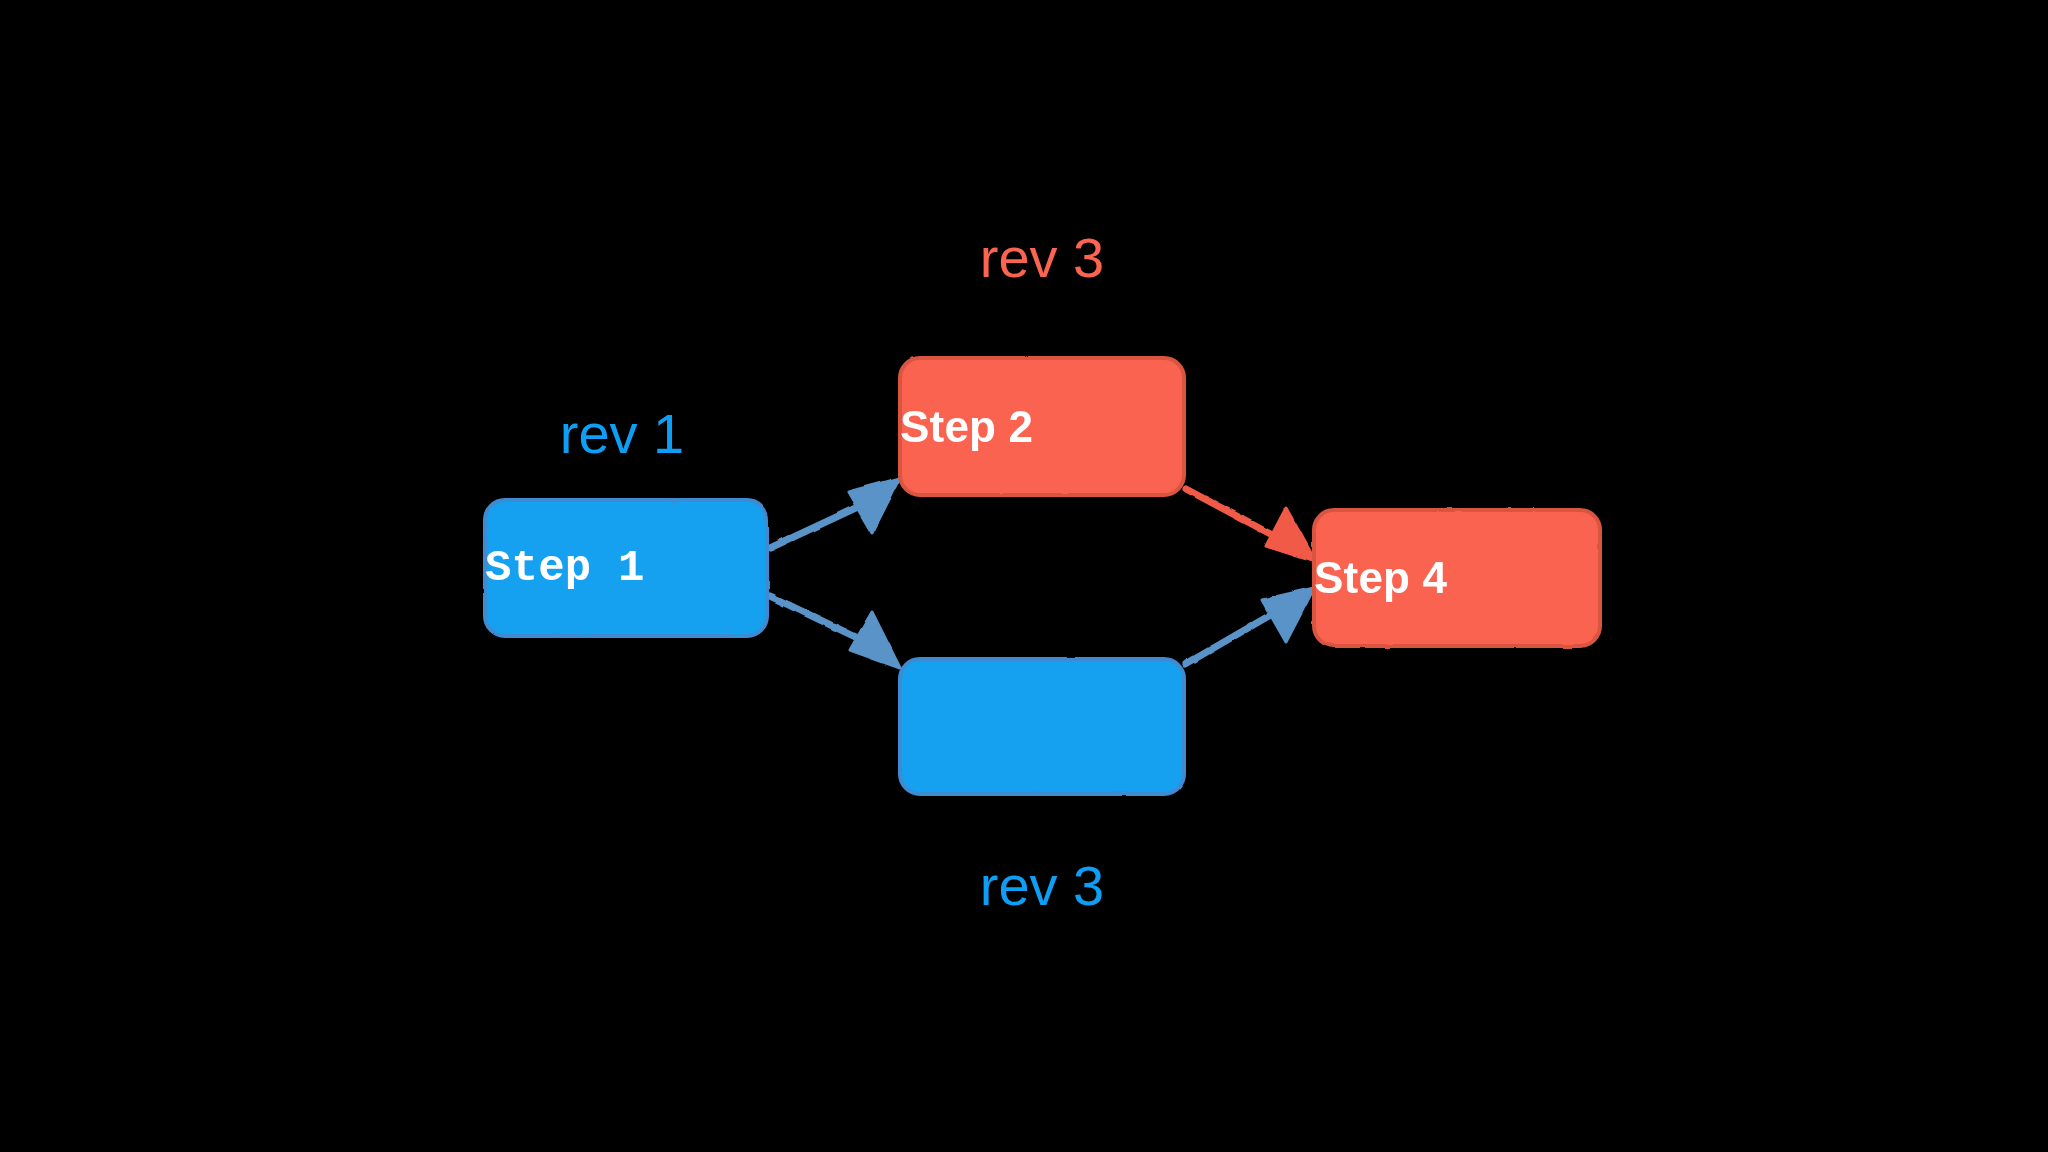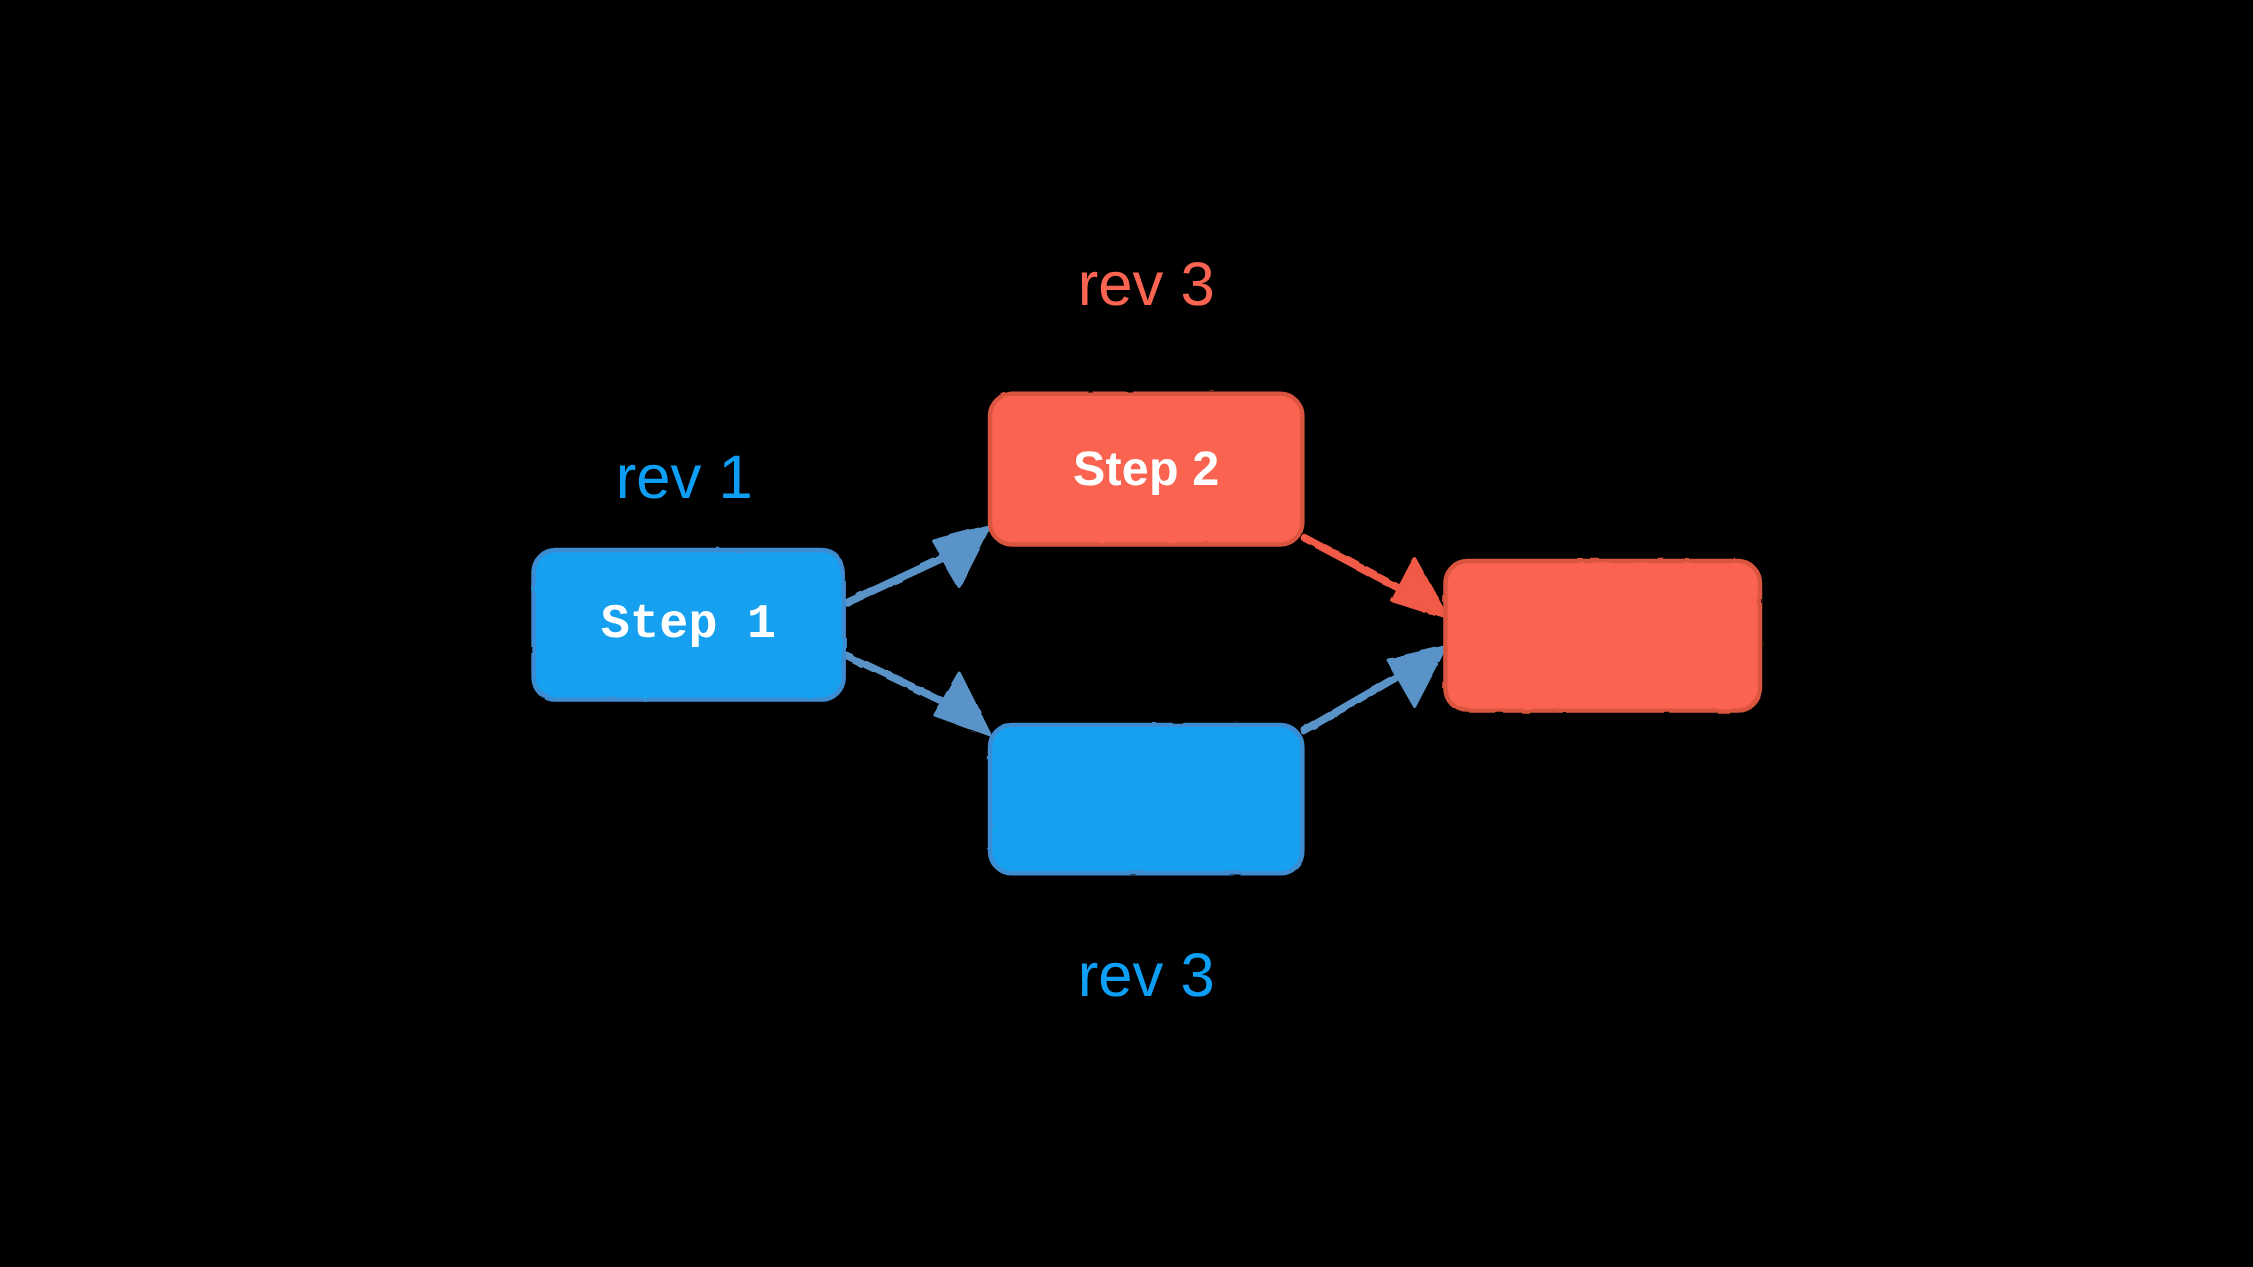--- a/index.html
+++ b/index.html
@@ -24,21 +24,21 @@
     position: absolute;
     left: 0;
     top: 0;
     width: 2048px;
     height: 1152px;
   }
   .node {
     position: absolute;
     display: flex;
     align-items: center;
-    justify-content: center;
+    justify-content: flex-start;
     border-radius: 18px;
     box-sizing: border-box;
     color: #ffffff;
     font-weight: 700;
     letter-spacing: 0.2px;
     text-rendering: optimizeLegibility;
   }
   .node-label {
     display: block;
     line-height: 1;
@@ -105,20 +105,23 @@
 
   <div class="node" style="left:485px; top:500px; width:282px; height:136px; font-size:44px;font-family:Liberation Mono, monospace;">
     <span class="node-label">Step 1</span>
   </div>
 
   <div class="node" style="left:900px; top:358px; width:284px; height:137px; font-size:44px;">
     <span class="node-label">Step 2</span>
   </div>
 
 
+  <div class="node" style="left:1314px; top:510px; width:286px; height:136px; font-size:44px;">
+    <span class="node-label">Step 4</span>
+  </div>
 
   <div class="edge-label" style="left:1042px; top:258px; font-size:56px; color:#FA6450;">rev 3</div>
 
   <div class="edge-label" style="left:622px; top:434px; font-size:56px; color:#0D9FF5;">rev 1</div>
 
   <div class="edge-label" style="left:1042px; top:886px; font-size:56px; color:#0D9FF5;">rev 3</div>
 
 </div>
 
 </body></html>

